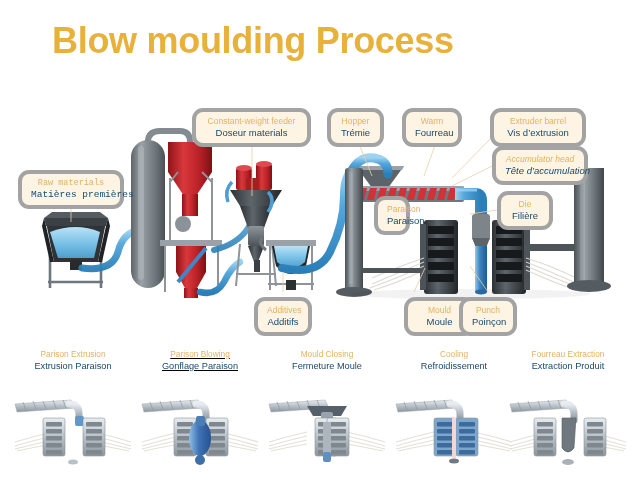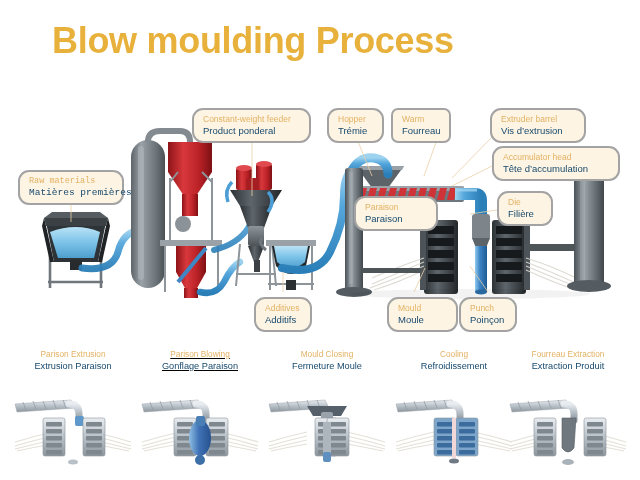--- a/index.html
+++ b/index.html
@@ -20,23 +20,24 @@
   .title-fr{
     position:absolute;left:68px;top:56px;
     font-size:31px;font-weight:bold;letter-spacing:-0.4px;
     color:#1b72aa;white-space:nowrap;
   }
 
   
   .callout{
     position:absolute;
     background:#fdf4e3;
-    border:2px solid #a3a3a3;
+    border:4px solid #a3a3a3;
     border-radius:11px;
     padding:4px 9px 5px 9px;
+    text-align:center;
     line-height:1.18;
     box-sizing:border-box;
     z-index:6;
   }
   .callout .en{
     display:block;font-size:8.5px;color:#e3b264;white-space:nowrap;
   }
   .callout .fr{
     display:block;font-size:9.5px;color:#17496d;white-space:nowrap;margin-top:1px;
   }
@@ -321,51 +322,51 @@
     <ellipse cx="470" cy="294" rx="120" ry="5" fill="#000" opacity="0.05"></ellipse>
   </svg>
 
   <div id="callout-layer">
       <div class="callout" style="left: 18px; top: 170px; width: 106px; font-family: Liberation Mono, monospace;">
         <span class="en">Raw materials</span>
         <span class="fr">Matières premières</span>
       </div>
       <div class="callout" style="left: 192px; top: 108px; width: 119px;">
         <span class="en">Constant-weight feeder</span>
-        <span class="fr">Product ponderal</span>
+        <span class="fr">Doseur materials</span>
       </div>
       <div class="callout" style="left: 327px; top: 108px; width: 57px;">
         <span class="en">Hopper</span>
         <span class="fr">Trémie</span>
       </div>
-      <div class="callout" style="left: 391px; top: 108px; width: 60px; border-radius: 7px;">
+      <div class="callout" style="left: 402px; top: 108px; width: 60px;">
         <span class="en">Warm</span>
         <span class="fr">Fourreau</span>
       </div>
       <div class="callout" style="left: 490px; top: 108px; width: 96px;">
         <span class="en">Extruder barrel</span>
         <span class="fr">Vis d’extrusion</span>
       </div>
-      <div class="callout" style="left: 492px; top: 146px; width: 128px;">
+      <div class="callout" style="left: 492px; top: 146px; width: 96px; font-style: italic;">
         <span class="en">Accumulator head</span>
         <span class="fr">Tête d’accumulation</span>
       </div>
       <div class="callout" style="left: 497px; top: 191px; width: 56px;">
         <span class="en">Die</span>
         <span class="fr">Filière</span>
       </div>
-      <div class="callout" style="left: 354px; top: 196px; width: 84px;">
+      <div class="callout" style="left: 374px; top: 196px; width: 36px;">
         <span class="en">Paraison</span>
         <span class="fr">Paraison</span>
       </div>
       <div class="callout" style="left: 254px; top: 297px; width: 58px;">
         <span class="en">Additives</span>
         <span class="fr">Additifs</span>
       </div>
-      <div class="callout" style="left: 387px; top: 297px; width: 71px;">
+      <div class="callout" style="left: 404px; top: 297px; width: 71px;">
         <span class="en">Mould</span>
         <span class="fr">Moule</span>
       </div>
       <div class="callout" style="left: 459px; top: 297px; width: 58px;">
         <span class="en">Punch</span>
         <span class="fr">Poinçon</span>
       </div>
     </div>
 
   <div id="steps-layer">

